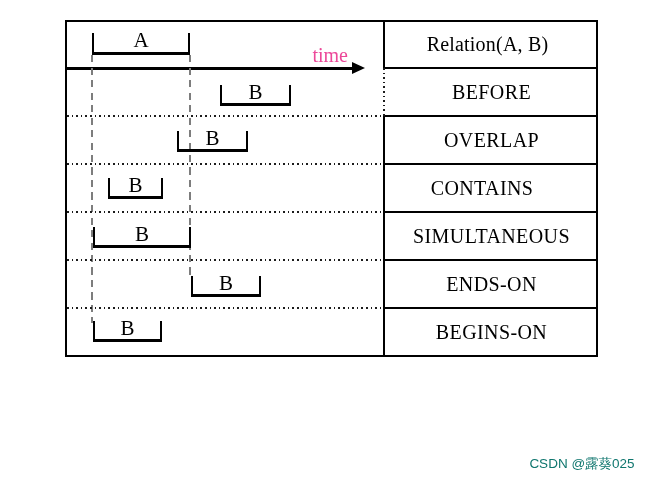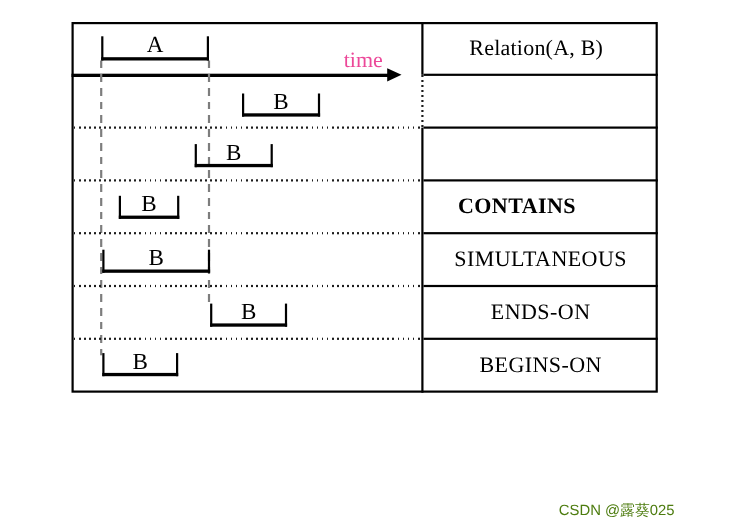--- a/index.html
+++ b/index.html
@@ -67,22 +67,22 @@
     line-height:30.5px;
     color:#0b0b0b;
     letter-spacing:0.1px;
   }
   .caption-line{display:block;}
   .caption-line.justified{text-align:justify;text-align-last:justify;}
   
   .watermark{
     font-family:"Liberation Sans", sans-serif;
     font-size:13.5px;
-    color:#4d7c0f;
-    text-align:left;
+    color:#0f766e;
+    text-align:center;
   }
 </style>
 </head>
 <body>
 
 <div class="page">
 
   <div class="abs" style="left:0;top:0;width:668px;height:360px;">
 
     <div class="abs table-frame" style="left:65px;top:20px;width:533px;height:337px;"></div>
@@ -127,21 +127,23 @@
     <div class="abs bracket" style="left:93px;top:227px;width:98px;height:21px;"></div>
     <span class="abs interval-letter" style="left:93px;top:224px;width:98px;">B</span>
 
     <div class="abs bracket" style="left:191px;top:276px;width:70px;height:21px;"></div>
     <span class="abs interval-letter" style="left:191px;top:273px;width:70px;">B</span>
 
     <div class="abs bracket" style="left:93px;top:321px;width:69px;height:21px;"></div>
     <span class="abs interval-letter" style="left:93px;top:318px;width:69px;">B</span>
 
     <div class="abs rel-cell rel-header" style="left:381px;top:20px;width:213px;height:48px;">Relation(A, B)</div>
-    <div class="abs rel-cell" style="left:373px;top:164px;width:194px;height:48px;font-weight:bold;">CONTAINS</div>
+    <div class="abs rel-cell" style="left:385px;top:68px;width:213px;height:48px;">BEFORE</div>
+    <div class="abs rel-cell" style="left:385px;top:116px;width:213px;height:48px;">OVERLAP</div>
+    <div class="abs rel-cell" style="left:385px;top:164px;width:194px;height:48px;">CONTAINS</div>
     <div class="abs rel-cell" style="left:385px;top:212px;width:213px;height:48px;font-family:Liberation Serif, serif;">SIMULTANEOUS</div>
     <div class="abs rel-cell" style="left:385px;top:308px;width:213px;height:49px;">BEGINS-ON</div>
     <div class="abs rel-cell" style="left:385px;top:260px;width:213px;height:48px;">ENDS-ON</div>
   </div>
 
   <div class="abs caption" style="left:13px;top:391px;width:642px;">
   </div>
 
   <div class="abs watermark" style="left:508px;top:455px;width:148px;">CSDN @露葵025</div>
 

